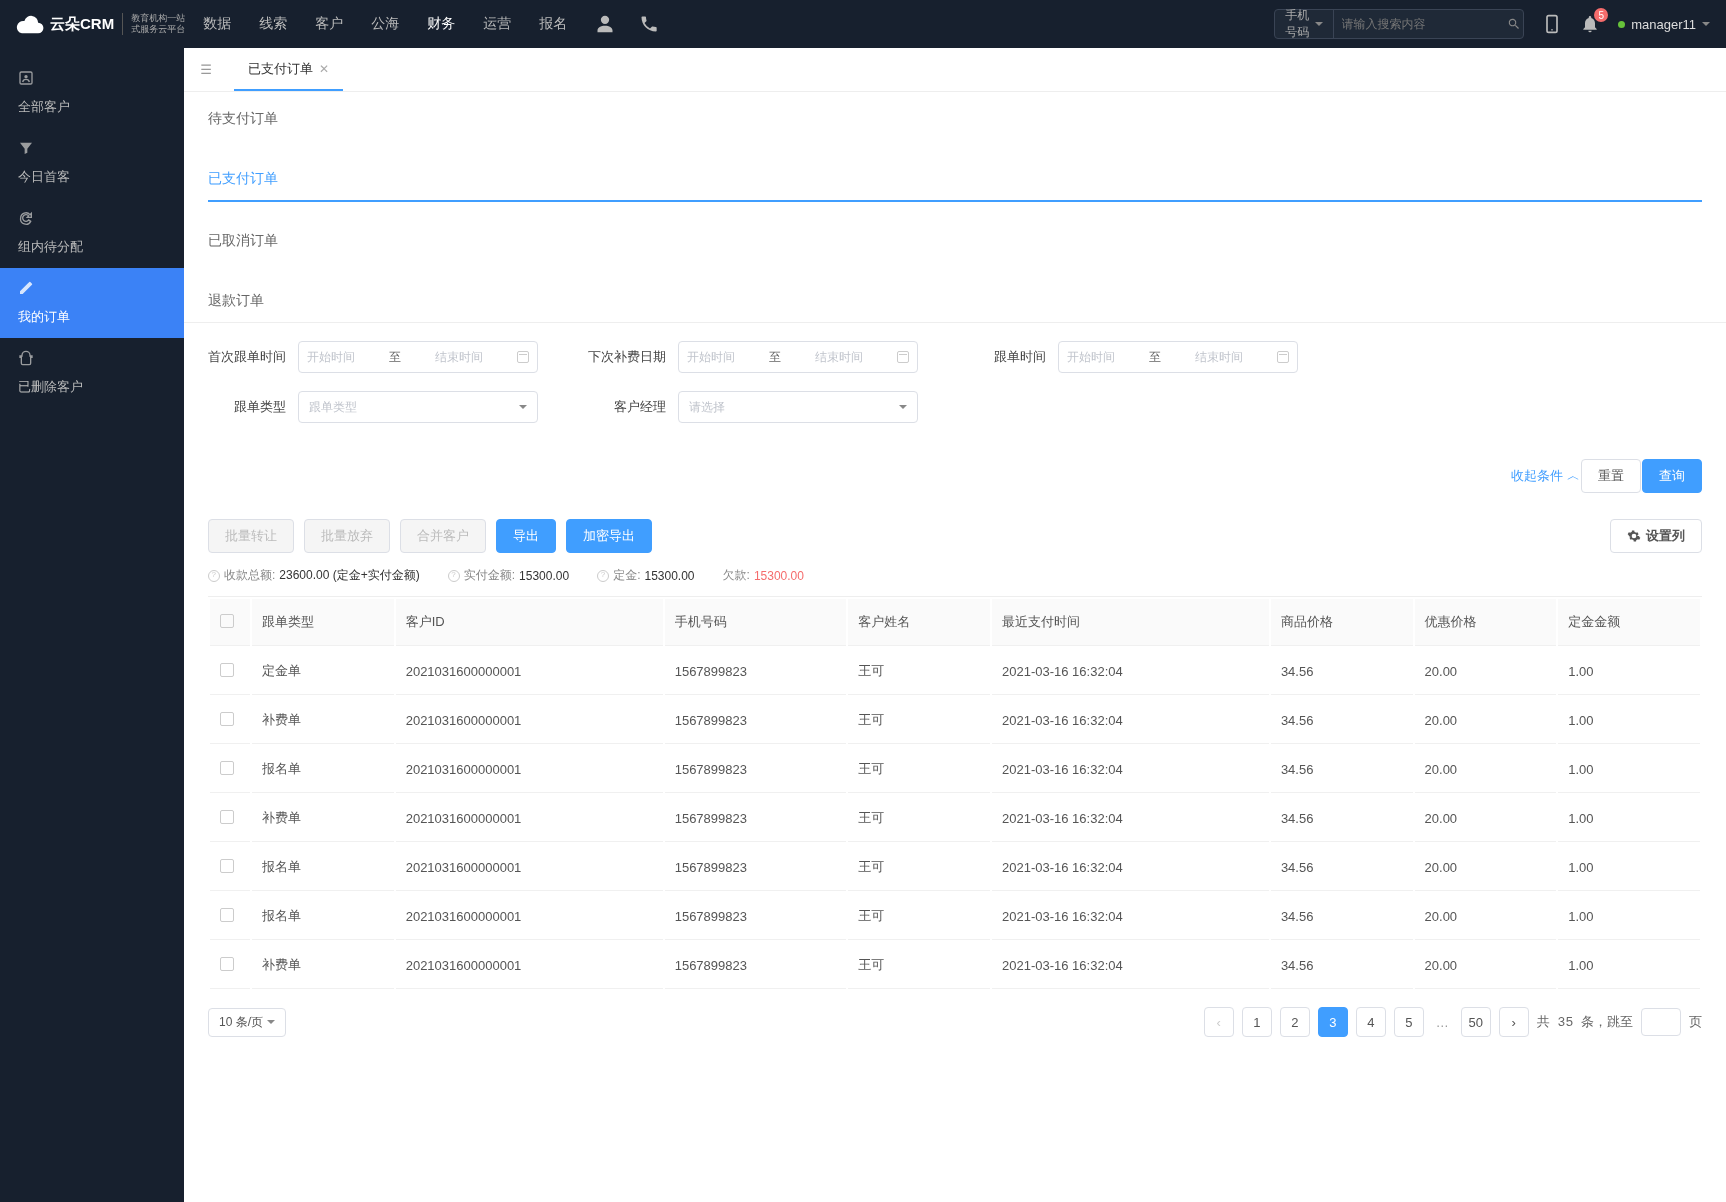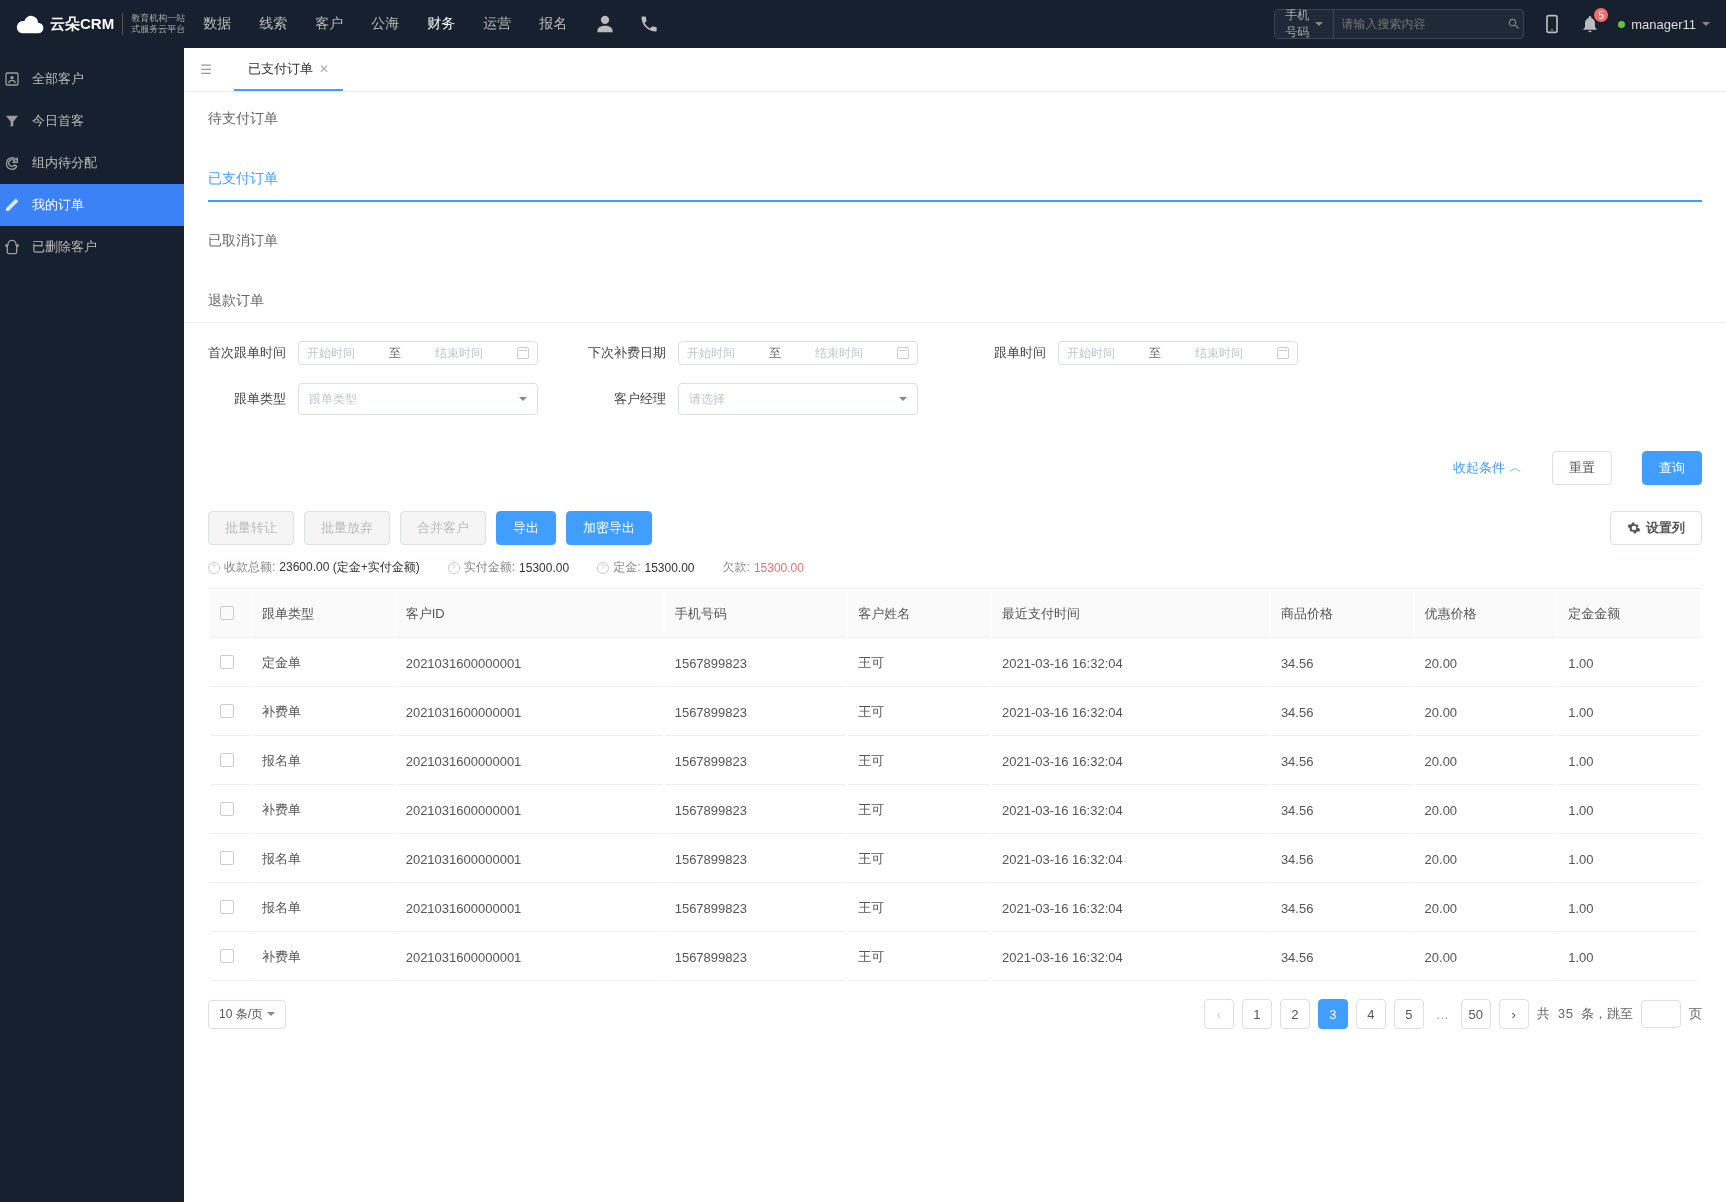--- a/index.html
+++ b/index.html
@@ -17,39 +17,39 @@
 .search-select { color: #aaa; padding: 0 10px; font-size: 12px; display: flex; align-items: center; gap: 4px; border-right: 1px solid #3a4455; height: 100%; }
 .search-input { background: transparent; border: none; outline: none; color: #ccc; padding: 0 8px; flex: 1; font-size: 12px; }
 .search-btn { width: 30px; height: 100%; display: flex; align-items: center; justify-content: center; color: #888; }
 .icon-btn { width: 20px; height: 20px; color: #bbb; position: relative; }
 .badge { position: absolute; top: -6px; right: -8px; background: #f56c6c; color: #fff; border-radius: 8px; font-size: 10px; min-width: 14px; height: 14px; display: flex; align-items: center; justify-content: center; padding: 0 3px; }
 .user { display: flex; align-items: center; gap: 6px; color: #ddd; font-size: 13px; }
 .status-dot { width: 7px; height: 7px; border-radius: 50%; background: #67c23a; }
 .caret { width: 0; height: 0; border-left: 4px solid transparent; border-right: 4px solid transparent; border-top: 4px solid #888; }
 .layout { display: flex; height: calc(100vh - 48px); }
 .sidebar { width: 184px; background: #17202e; color: #bbb; padding-top: 10px; }
-.side-item { display: flex; align-items: center; gap: 12px; padding: 12px 4px; cursor: pointer; font-size: 13px; }
+.side-item { display: flex; align-items: flex-start; gap: 12px; padding: 12px 18px; cursor: pointer; font-size: 13px; flex-direction: column; }
 .side-item.active { background: #3b82f6; color: #fff; }
 .side-icon { width: 16px; height: 16px; opacity: .8; }
 .main { flex: 1; background: #fff; overflow: auto; }
 .tabs-bar { border-bottom: 1px solid #eee; display: flex; align-items: center; height: 44px; padding-left: 10px; }
 .collapse-icon { width: 24px; text-align: center; color: #999; cursor: pointer; }
 .page-tab { display: flex; align-items: center; gap: 6px; padding: 0 14px; height: 100%; border-bottom: 2px solid #409eff; color: #333; font-size: 13px; margin-left: 16px; }
 .page-tab .close { color: #aaa; font-size: 12px; }
 .sub-tabs { display: flex; gap: 30px; padding: 18px 24px 0; border-bottom: 1px solid #eee; flex-direction: column; }
 .sub-tab { padding-bottom: 12px; font-size: 14px; color: #666; cursor: pointer; }
 .sub-tab.active { color: #409eff; border-bottom: 2px solid #409eff; font-weight: 500; }
 .filters { padding: 18px 24px; }
 .filter-row { display: flex; gap: 50px; margin-bottom: 18px; }
 .filter-group { display: flex; align-items: center; gap: 12px; }
 .filter-label { color: #444; font-size: 13px; text-align: right; min-width: 78px; }
-.date-input { display: flex; align-items: center; border: 1px solid #dcdfe6; border-radius: 4px; height: 24px; padding: 0 8px; width: 240px; color: #c0c4cc; font-size: 12px; gap: 8px; justify-content: space-between; }
+.date-input { display: flex; align-items: center; border: 1px solid #dcdfe6; border-radius: 4px; height: 32px; padding: 0 8px; width: 240px; color: #c0c4cc; font-size: 12px; gap: 8px; justify-content: space-between; }
 .date-input span.sep { color: #666; }
 .select-input { display: flex; align-items: center; justify-content: space-between; border: 1px solid #dcdfe6; border-radius: 4px; height: 32px; padding: 0 10px; width: 240px; color: #c0c4cc; font-size: 12px; }
-.filter-actions { display: flex; justify-content: flex-end; align-items: center; gap: 30px; padding: 0 24px 16px; }
+.filter-actions { display: flex; justify-content: flex-end; align-items: center; gap: 1px; padding: 0 24px 16px; }
 .link-btn { color: #409eff; font-size: 13px; cursor: pointer; display: flex; align-items: center; gap: 4px; }
 .btn { border: 1px solid #dcdfe6; background: #fff; padding: 7px 16px; border-radius: 4px; font-size: 13px; cursor: pointer; color: #555; }
 .btn-primary { background: #409eff; border-color: #409eff; color: #fff; }
 .btn-disabled { background: #f5f5f5; color: #bbb; cursor: not-allowed; }
 .toolbar { display: flex; align-items: center; gap: 10px; padding: 10px 24px; }
 .toolbar-right { margin-left: auto; }
 .gear-btn { display: flex; align-items: center; gap: 5px; font-weight: bold; }
 .summary { display: flex; align-items: center; gap: 28px; padding: 4px 24px 12px; font-size: 12px; color: #888; }
 .summary b { color: #333; font-weight: normal; }
 .summary .red { color: #f56c6c; }

